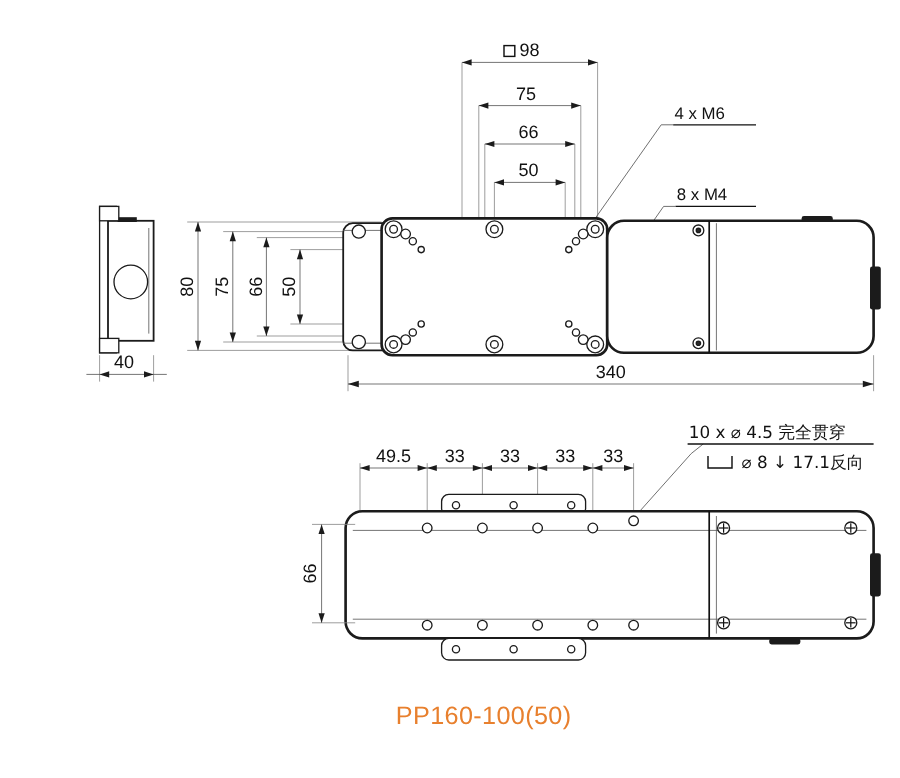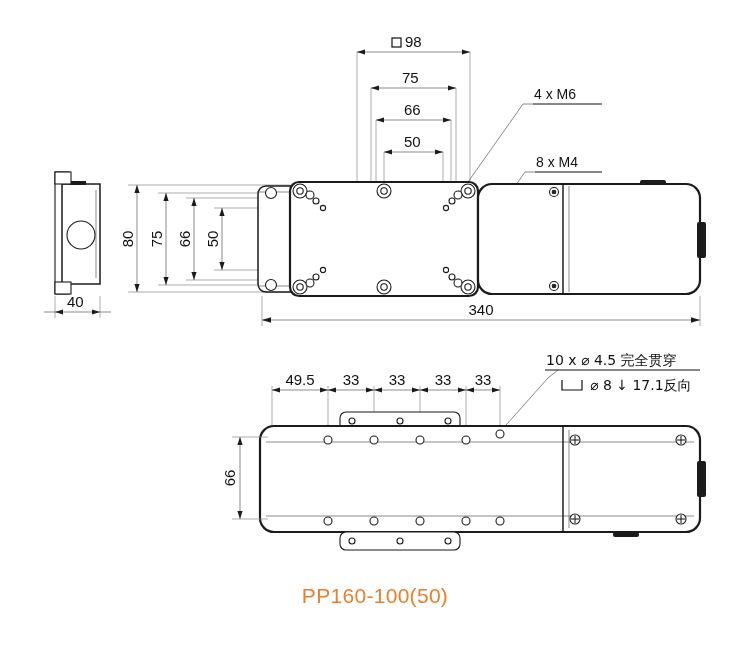--- a/index.html
+++ b/index.html
@@ -1,21 +1,21 @@
 <!DOCTYPE html>
 <html><head>
 <meta charset="utf-8">
 <style>
   html,body{margin:0;padding:0;}
   body{
     width:750px;height:648px;background:#ffffff;
     font-family:"Liberation Sans","DejaVu Sans",sans-serif;
     overflow:hidden;position:relative;
   }
-  #sheet{position:absolute;inset:0;}
+  #sheet{position:absolute;inset:0;padding-left:28px;}
   svg{display:block;}
   .dim-text{
     font-family:"Liberation Sans","DejaVu Sans",sans-serif;
     font-size:15px;fill:#111;
   }
   .note-text{
     font-family:"Liberation Sans","DejaVu Sans",sans-serif;
     font-size:14px;fill:#111;
   }
   .cjk-text{

